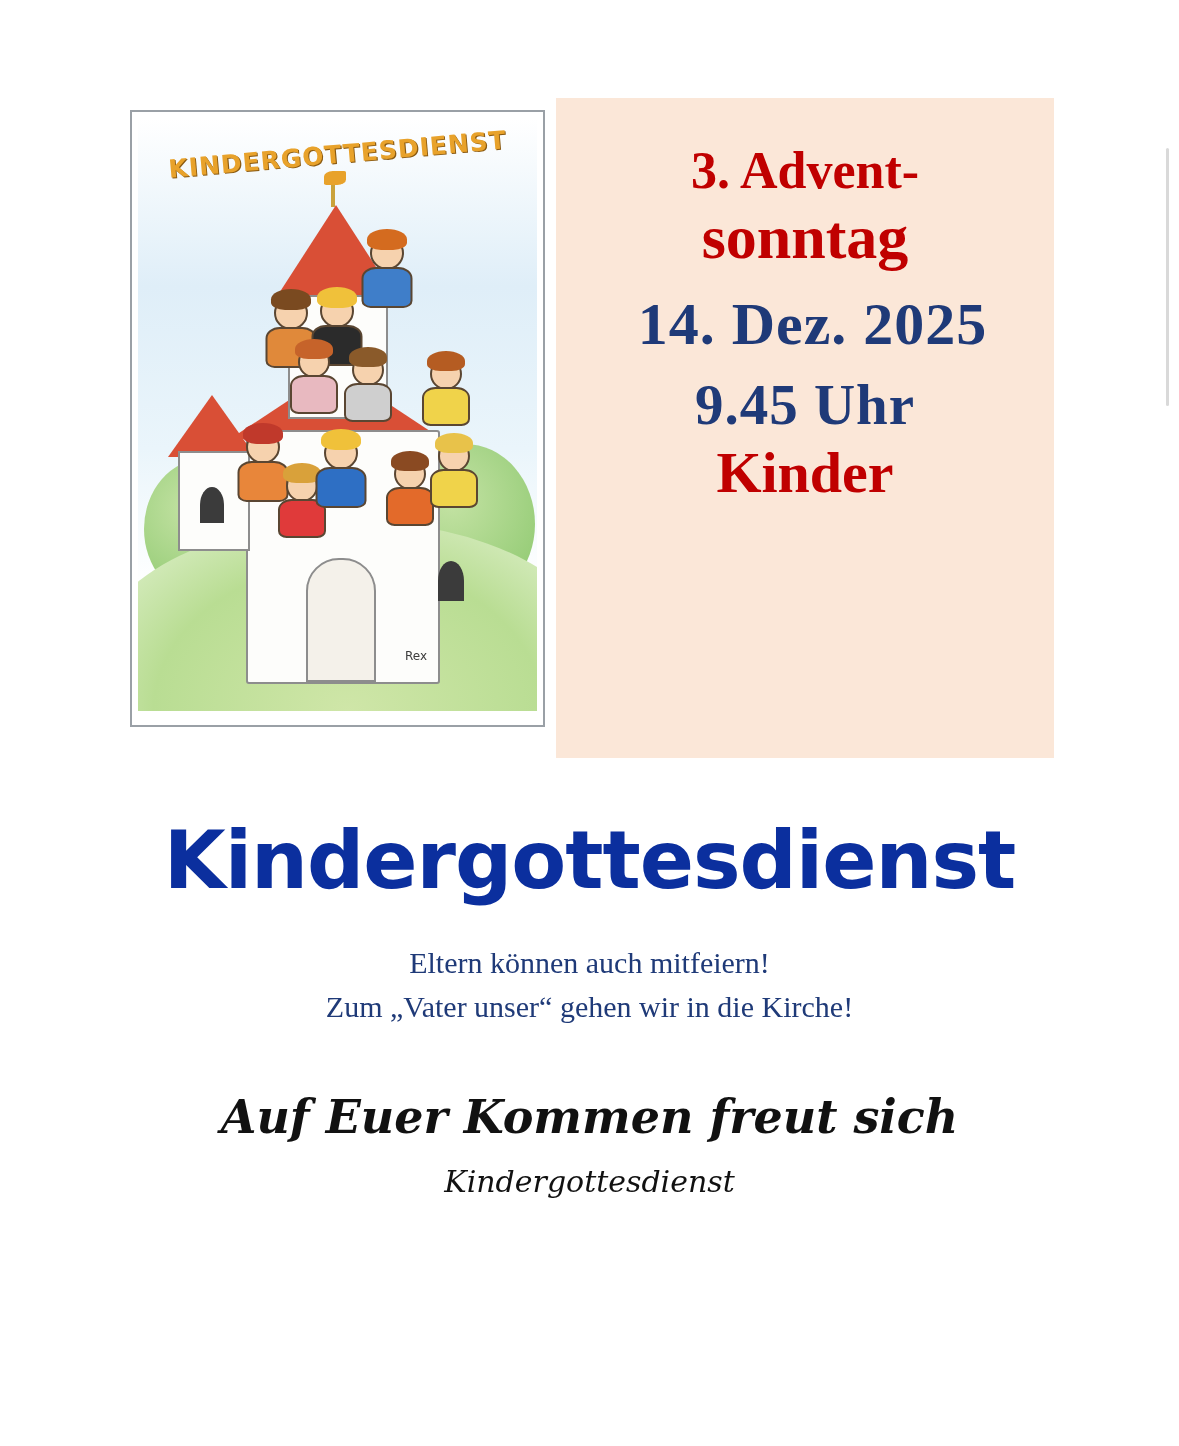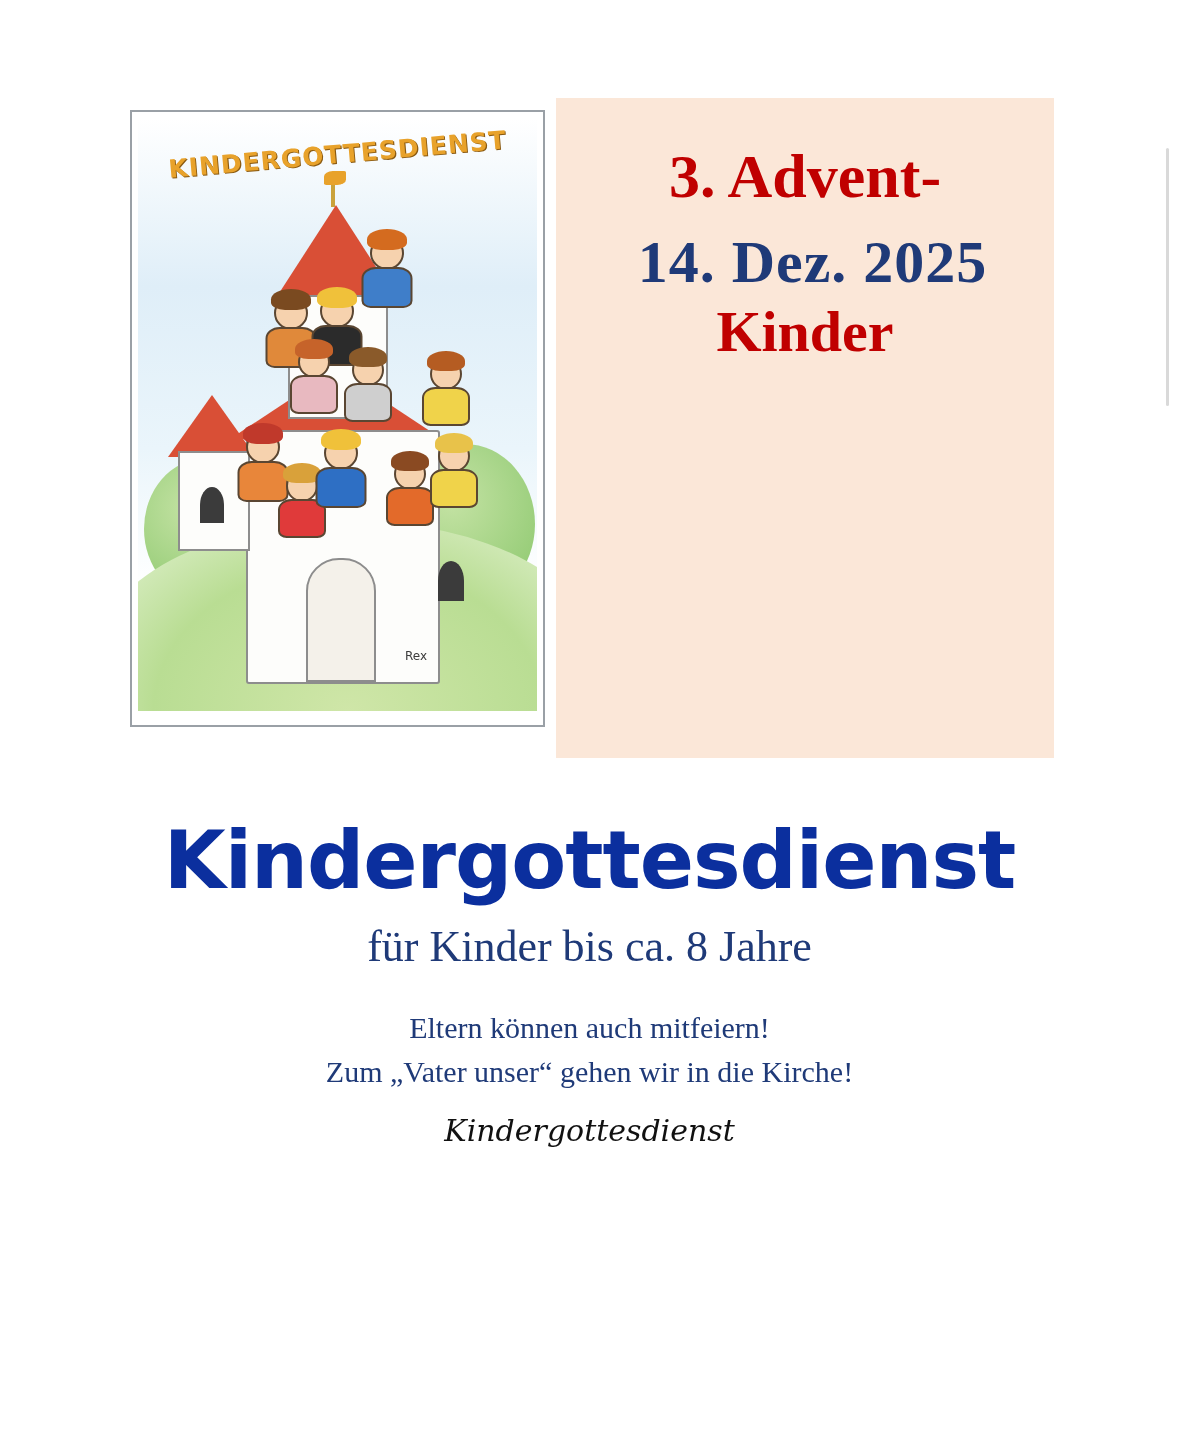--- a/index.html
+++ b/index.html
@@ -223,21 +223,21 @@
     text-align: center;
     padding-top: 18px;
     box-sizing: border-box;
   }
   .info-line {
     font-family: "Liberation Serif", serif;
     font-weight: 700;
     line-height: 1.18;
     white-space: nowrap;
   }
-  .l-advent   { font-size: 62px; color: #c00000; margin-top: 24px; text-align: center; }
+  .l-advent   { font-size: 52px; color: #c00000; margin-top: 24px; text-align: center; }
   .l-sonntag  { font-size: 62px; color: #c00000; }
   .l-date     { font-size: 60px; color: #1f3a78; margin-top: 14px; letter-spacing: 1px; margin-left: 15px; }
   .l-time     { font-size: 57px; color: #1f3a78; margin-top: 12px; letter-spacing: 1px; }
   .l-place1   { font-size: 58px; color: #c00000; margin-top: 18px; }
   .l-place2   { font-size: 58px; color: #c00000; }
 
   
   .scroll-hint {
     position: absolute;
     right: 10px;
@@ -382,28 +382,30 @@
         <div class="body" style="background:#f0d34a;"></div>
       </div>
 
       <div class="title-arc">KINDERGOTTESDIENST</div>
       <div class="signature">Rex</div>
     </div>
   </div>
 
   <div class="info-panel">
     <div class="info-line l-advent">3. Advent-</div>
+    <div class="info-line l-sonntag">sonntag</div>
     <div class="info-line l-date">14. Dez. 2025</div>
+    <div class="info-line l-time">9.45 Uhr</div>
     <div class="info-line l-place2">Kinder</div>
   </div>
 
   <div class="scroll-hint"></div>
 </div>
 
 <div class="bottom">
   <div class="headline">Kindergottesdienst</div>
-  <div class="subline">für Kinder bis ca. 8 Jahre</div>
   <div class="note">
     <div>Eltern können auch mitfeiern!</div>
     <div>Zum „Vater unser“ gehen wir in die Kirche!</div>
   </div>
+  <div class="closing">Auf Euer Kommen freut sich</div>
   <div class="role">Kindergottesdienst</div>
 </div>
 
 </body></html>

